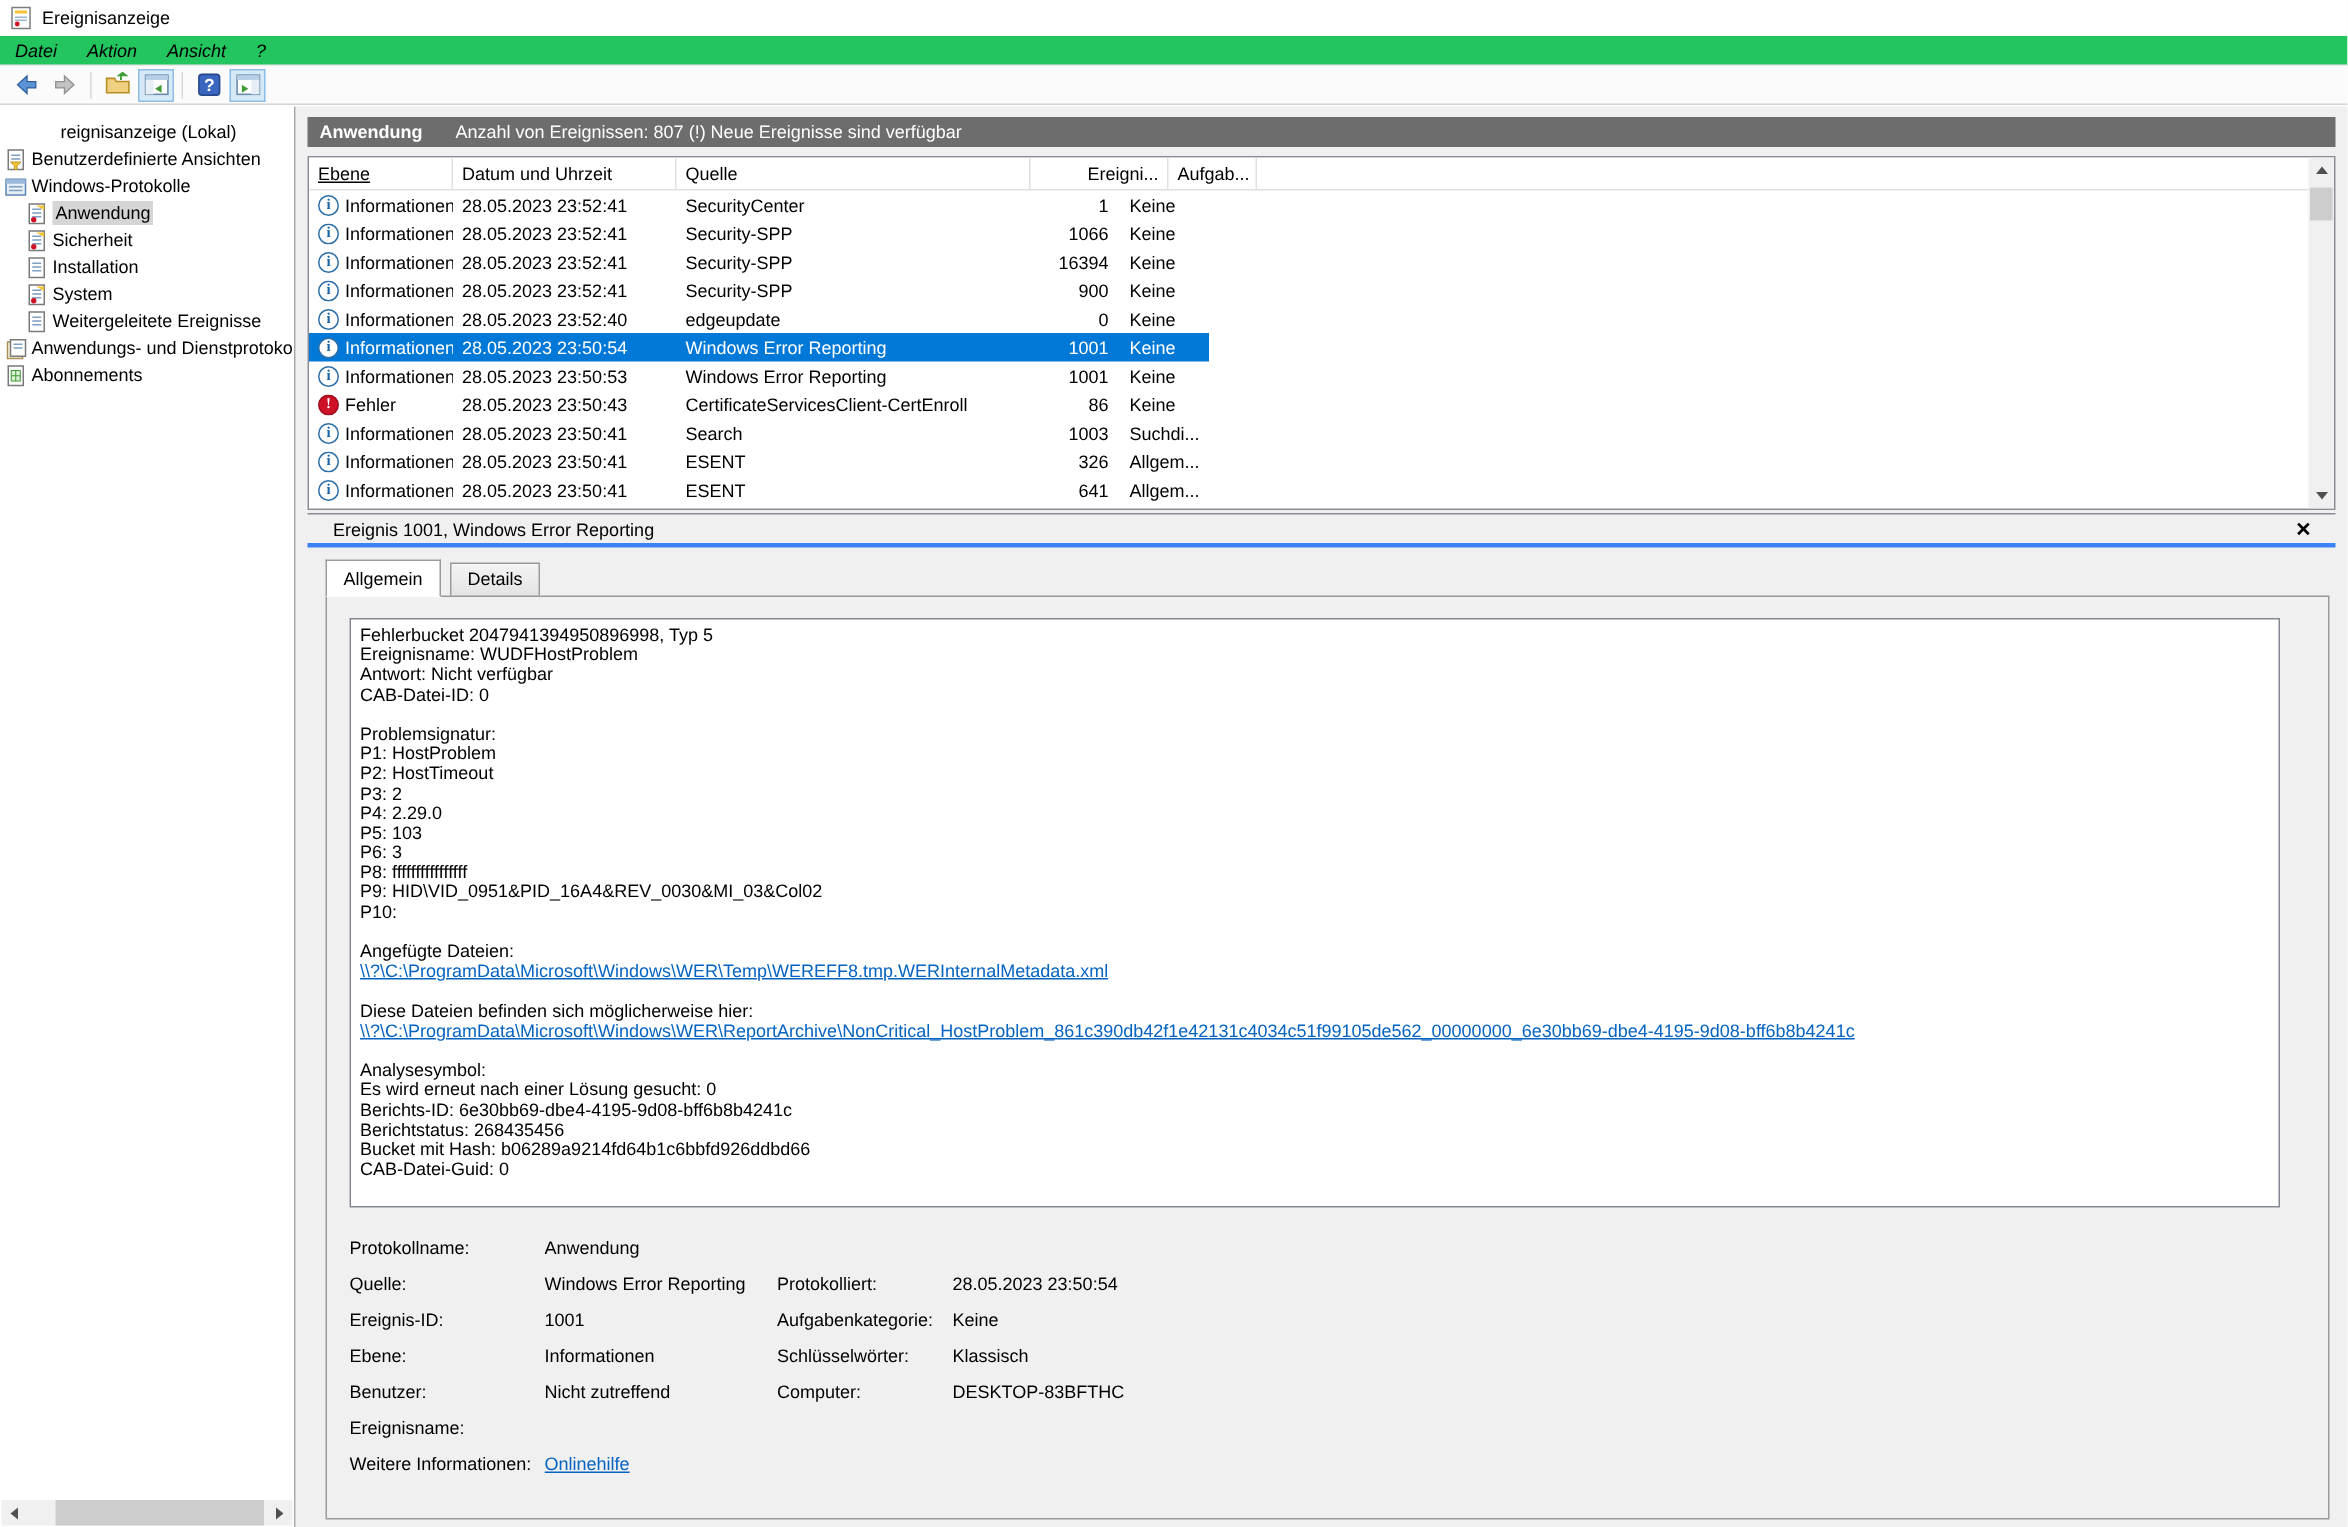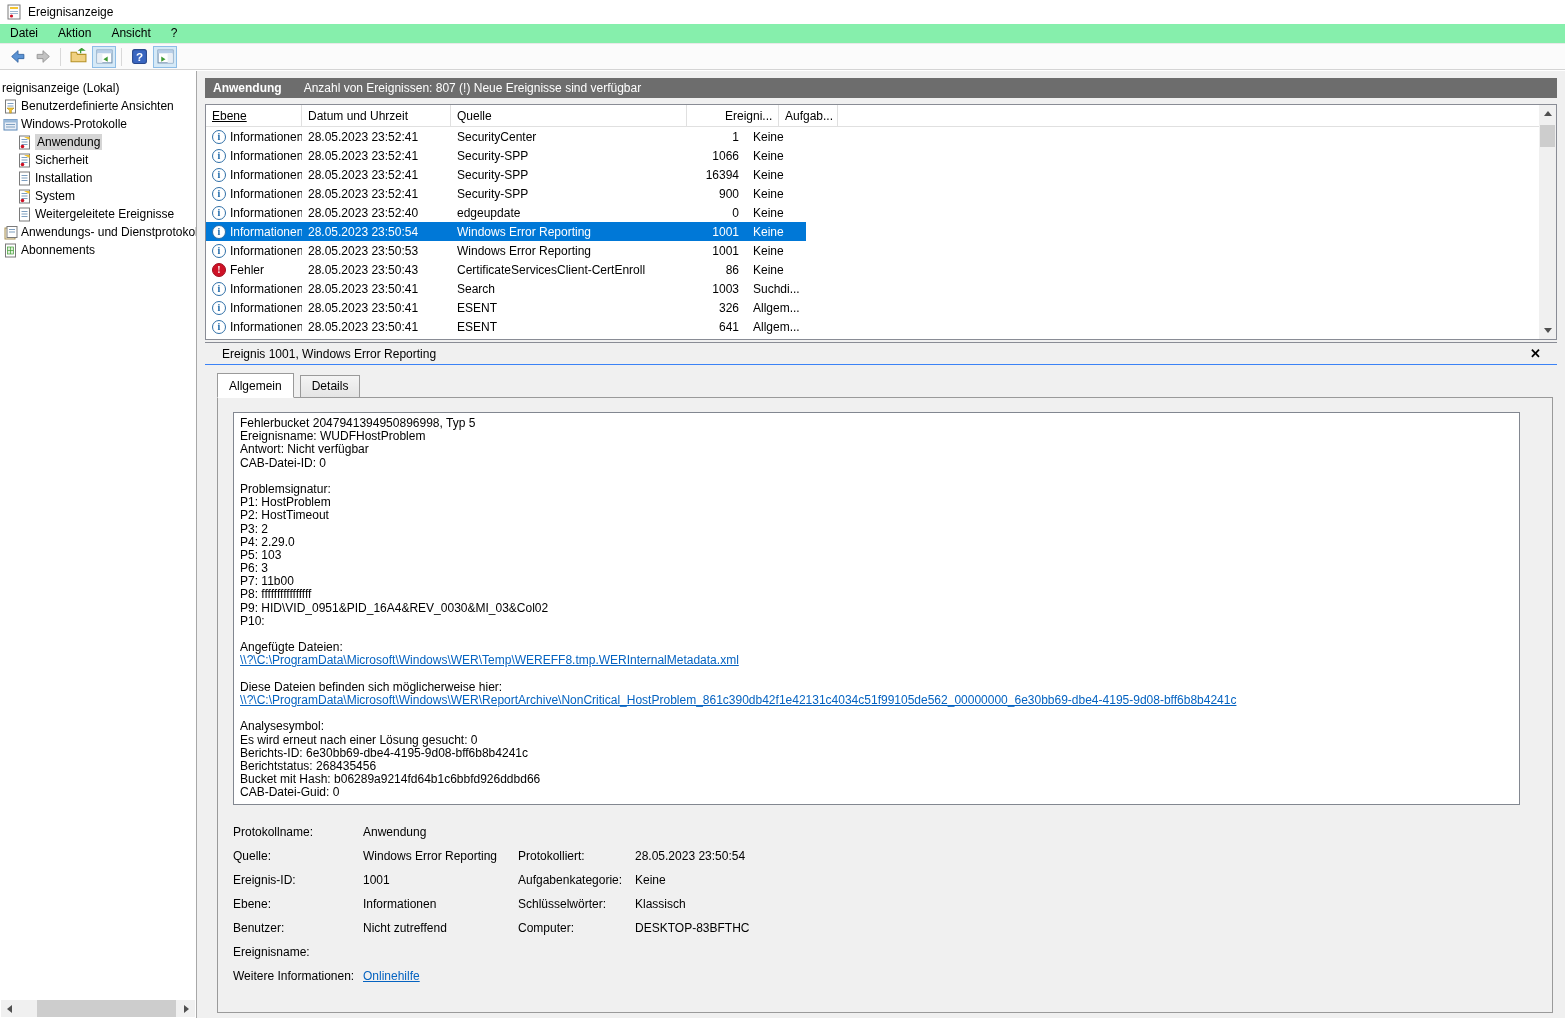--- a/index.html
+++ b/index.html
@@ -2,39 +2,39 @@
 <html><head>
 <meta charset="utf-8">
 <style>
   * { margin:0; padding:0; box-sizing:border-box; }
   html,body { width:1565px; height:1018px; overflow:hidden; background:#fff;
               font-family:"Liberation Sans", sans-serif; font-size:12px; color:#000; }
 
   
   .titlebar { height:24px; display:flex; align-items:center; padding-left:6px; background:#fff; }
   .titlebar .app-icon { width:16px; height:16px; margin-right:6px; }
-  .menubar { height:20px; display:flex; align-items:flex-start; background:#86efac; border-bottom:1px solid #e9e9e9; }
+  .menubar { height:20px; display:flex; align-items:center; background:#22c55e; border-bottom:1px solid #e9e9e9;font-style:italic; }
   .menu-item { padding:2px 10px; cursor:default; }
   .toolbar { height:26px; display:flex; align-items:center; background:#fbfbfb;
              border-bottom:1px solid #d4d4d4; padding-left:4px; }
   .tb-btn { width:24px; height:22px; display:flex; align-items:center; justify-content:center; margin:0 1px; }
   .tb-btn.toggled { background:#d5e9f7; border:1px solid #8ebde6; }
   .tb-sep { width:1px; height:18px; background:#d9d9d9; margin:0 4px; }
   .tb-btn svg { width:17px; height:17px; }
 
   
   .main { position:absolute; top:71px; left:0; right:0; bottom:0; background:#f0f0f0; }
 
   
   .sidebar { position:absolute; left:0; top:0; bottom:0; width:197px; background:#fff;
              border-right:1px solid #a8a8a8; overflow:hidden; padding-top:8px; }
   .tree-item { height:18px; display:flex; align-items:center; white-space:nowrap; cursor:default; }
   .tree-item.lvl0 { padding-left:3px; }
   .tree-item.lvl1 { padding-left:17px; }
-  .tree-item.root { padding-left:2px; }
+  .tree-item.root { padding-left:2px;justify-content:center; }
   .tree-icon { width:15px; height:15px; margin-right:3px; flex:0 0 auto; }
   .tree-icon svg { width:15px; height:15px; }
   .tree-item.sel .tree-label { background:#d5d5d5; padding:1px 2px; }
   .hscroll { position:absolute; left:1px; right:1px; bottom:1px; height:17px; background:#f0f0f0;
              display:flex; align-items:center; }
   .scroll-arrow { width:17px; height:17px; display:flex; align-items:center; justify-content:center; }
   .h-thumb { position:absolute; left:36px; width:139px; top:0; height:17px; background:#cdcdcd; }
 
   
   .content { position:absolute; left:205px; top:0; right:8px; bottom:0; }
@@ -67,21 +67,21 @@
   .tri { width:0; height:0; }
   .tri.up    { border-left:4px solid transparent; border-right:4px solid transparent; border-bottom:5px solid #505050; }
   .tri.down  { border-left:4px solid transparent; border-right:4px solid transparent; border-top:5px solid #505050; }
   .tri.left  { border-top:4px solid transparent; border-bottom:4px solid transparent; border-right:5px solid #505050; }
   .tri.right { border-top:4px solid transparent; border-bottom:4px solid transparent; border-left:5px solid #505050; }
 
   
   .detail-pane { position:absolute; top:271px; left:0; right:0; bottom:0; background:#f0f0f0;
                  border-top:1px solid #898c95; }
   .detail-title { height:22px; display:flex; align-items:center; padding:0 16px 0 17px;
-                  border-bottom:1px solid #3b82f6; }
+                  border-bottom:3px solid #3b82f6; }
   .detail-title .close-x { margin-left:auto; font-weight:bold; font-size:13px; cursor:default; }
   .tabs { position:absolute; left:12px; top:30px; display:flex; align-items:flex-end; height:25px; }
   .tab { padding:3px 11px 4px 11px; border:1px solid #9a9a9a; margin-right:6px;
          background:linear-gradient(#f4f4f4,#e4e4e4); cursor:default; }
   .tab.active { background:#fff; border-bottom:1px solid #fff; padding-top:5px; position:relative; z-index:2; }
   .tab-page { position:absolute; left:12px; right:4px; top:54px; bottom:5px;
               border:1px solid #9a9a9a; background:#f0f0f0; }
   .event-text { position:absolute; left:15px; top:14px; width:1287px; height:393px;
                 background:#fff; border:1px solid #828790; padding:4px 6px; overflow:hidden; }
   .event-text .line { height:13.2px; line-height:13.2px; white-space:nowrap; }
@@ -417,21 +417,20 @@
             <div class="line">Antwort: Nicht verfügbar</div>
             <div class="line">CAB-Datei-ID: 0</div>
             <div class="line"></div>
             <div class="line">Problemsignatur:</div>
             <div class="line">P1: HostProblem</div>
             <div class="line">P2: HostTimeout</div>
             <div class="line">P3: 2</div>
             <div class="line">P4: 2.29.0</div>
             <div class="line">P5: 103</div>
             <div class="line">P6: 3</div>
-            <div class="line">P7: 11b00</div>
             <div class="line">P8: ffffffffffffffff</div>
             <div class="line">P9: HID\VID_0951&amp;PID_16A4&amp;REV_0030&amp;MI_03&amp;Col02</div>
             <div class="line">P10:</div>
             <div class="line"></div>
             <div class="line">Angefügte Dateien:</div>
             <div class="line"><a class="link">\\?\C:\ProgramData\Microsoft\Windows\WER\Temp\WEREFF8.tmp.WERInternalMetadata.xml</a></div>
             <div class="line"></div>
             <div class="line">Diese Dateien befinden sich möglicherweise hier:</div>
             <div class="line"><a class="link">\\?\C:\ProgramData\Microsoft\Windows\WER\ReportArchive\NonCritical_HostProblem_861c390db42f1e42131c4034c51f99105de562_00000000_6e30bb69-dbe4-4195-9d08-bff6b8b4241c</a></div>
             <div class="line"></div>

